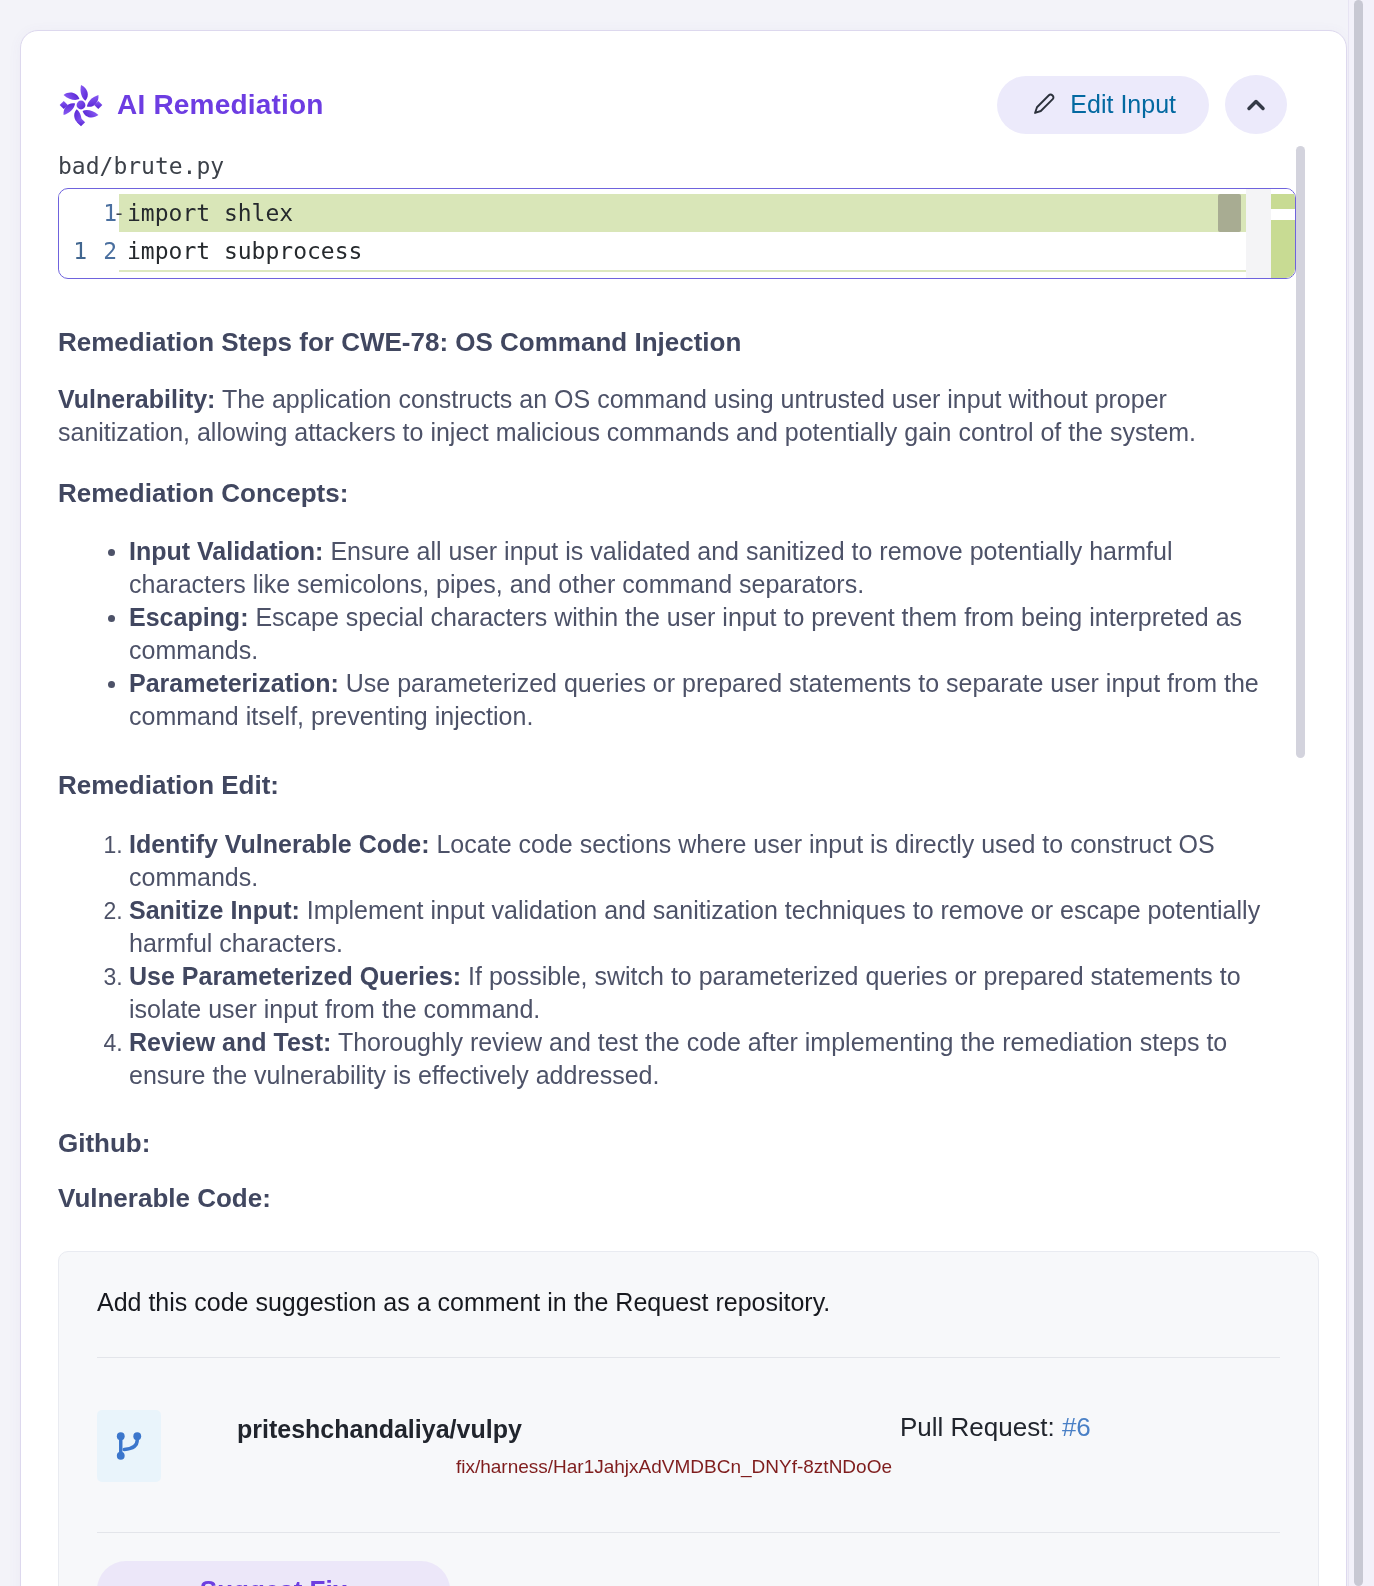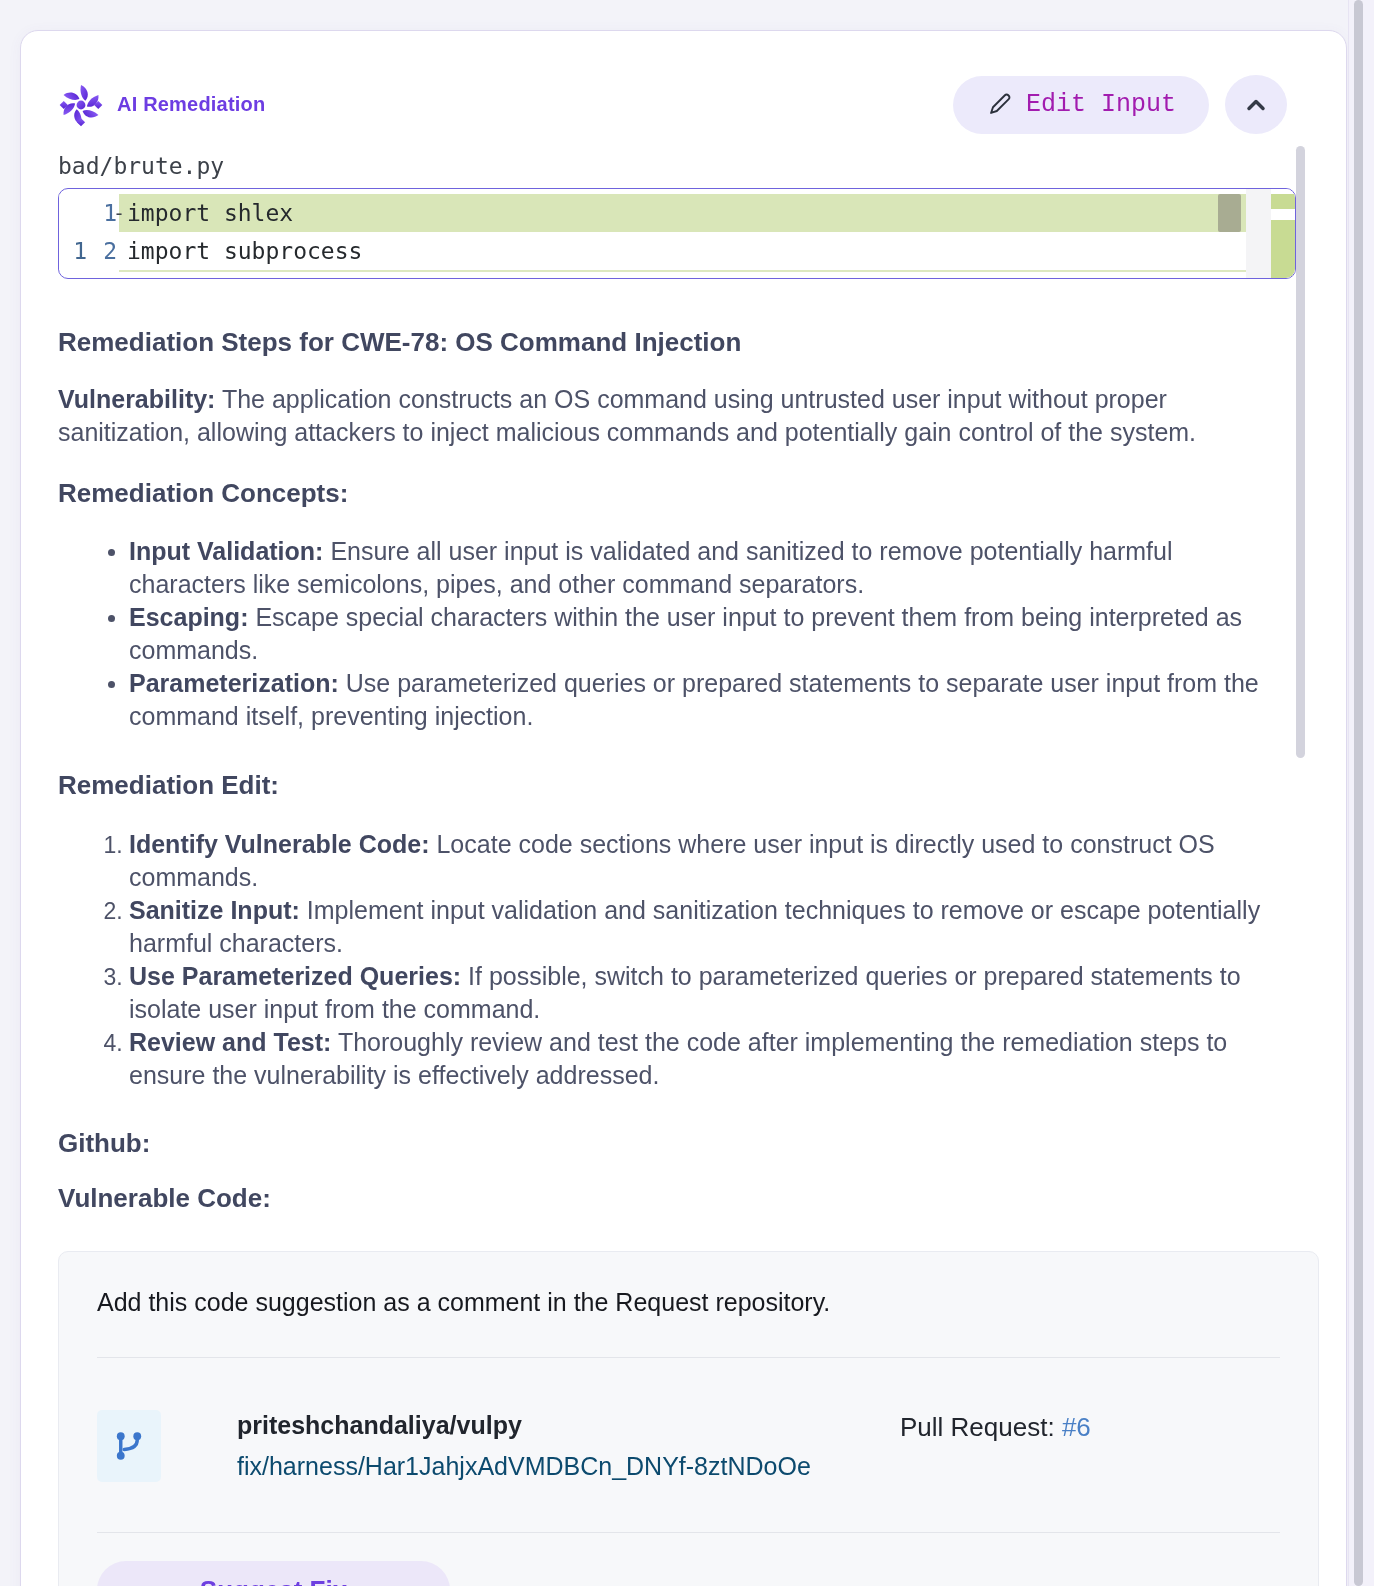--- a/index.html
+++ b/index.html
@@ -12,27 +12,27 @@
   }
   .panel {
     position:absolute; left:20px; top:30px; width:1327px; height:1620px;
     background:#ffffff; border:1.5px solid #ddd8ee; border-radius:18px;
     box-shadow:0 2px 14px rgba(90,80,150,0.05);
     padding:0 37px;
   }
   
   .header { display:flex; align-items:center; margin-top:44px; }
   .app-icon { width:46px; height:46px; flex:0 0 auto; }
-  .page-title { font-size:20px; font-weight:700; color:#6d3de2; margin-left:13px; letter-spacing:0.2px; }
+  .page-title { font-size:28px; font-weight:700; color:#6d3de2; margin-left:13px; letter-spacing:0.2px; }
   .hdr-spacer { flex:1; }
   .pill-btn {
     height:58px; border:none; cursor:pointer;
     background:#eceafb; border-radius:29px;
     display:flex; align-items:center; justify-content:center;
-    font-family:Liberation Mono, monospace; font-size:25px; color:#a21caf;
+    font-family:Liberation Sans, sans-serif; font-size:25px; color:#0369a1;
   }
   .edit-btn { padding:0 33px; gap:13px; }
   .collapse-btn { width:62px; height:59px; margin-left:16px; margin-right:22px; border-radius:50%; }
   
   .file-label { margin-top:19px; font-family:"DejaVu Sans Mono","Liberation Mono",monospace; font-size:23px; color:#3c4149; }
   .code-card {
     position:relative; margin-top:9px; width:1238px;
     border:1.5px solid #6f63dd; border-radius:10px;
     background:#ffffff; overflow:hidden;
     padding:5px 0 6px;
@@ -73,21 +73,21 @@
   }
   .instruction { font-size:25px; color:#17191f; }
   .divider { height:1px; background:#e3e5ea; margin-top:40px; }
   .repo-row { display:flex; align-items:center; margin-top:52px;gap:8px; }
   .repo-tile {
     width:64px; height:72px; border-radius:5px; background:#e9f4fb;
     display:flex; align-items:center; justify-content:center; flex:0 0 auto;
   }
   .repo-info { margin-left:68px; flex:1 1 auto; }
   .repo-name { font-size:25px; font-weight:700; color:#21252d; }
-  .branch-name { font-size:25px; color:#0c4a6e; margin-top:12px; }
+  .branch-name { font-size:19px; color:#7f1d1d; margin-top:12px;text-align:right; }
   .pr-block { width:380px; flex:0 0 auto; font-size:26px; align-self:flex-start; margin-top:2px; }
   .pr-label { font-weight:400; color:#21252d; }
   .pr-link { color:#4a80c6; text-decoration:none; font-weight:400; }
   .divider.lower { margin-top:50px; }
   .suggest-btn {
     margin-top:28px; width:353px; height:58px;
     background:#ece7f9; border:none; border-radius:29px; cursor:pointer;
     font-family:inherit; font-size:26px; font-weight:600; color:#6d3fe0;
     display:flex; align-items:center; justify-content:center;
   }

